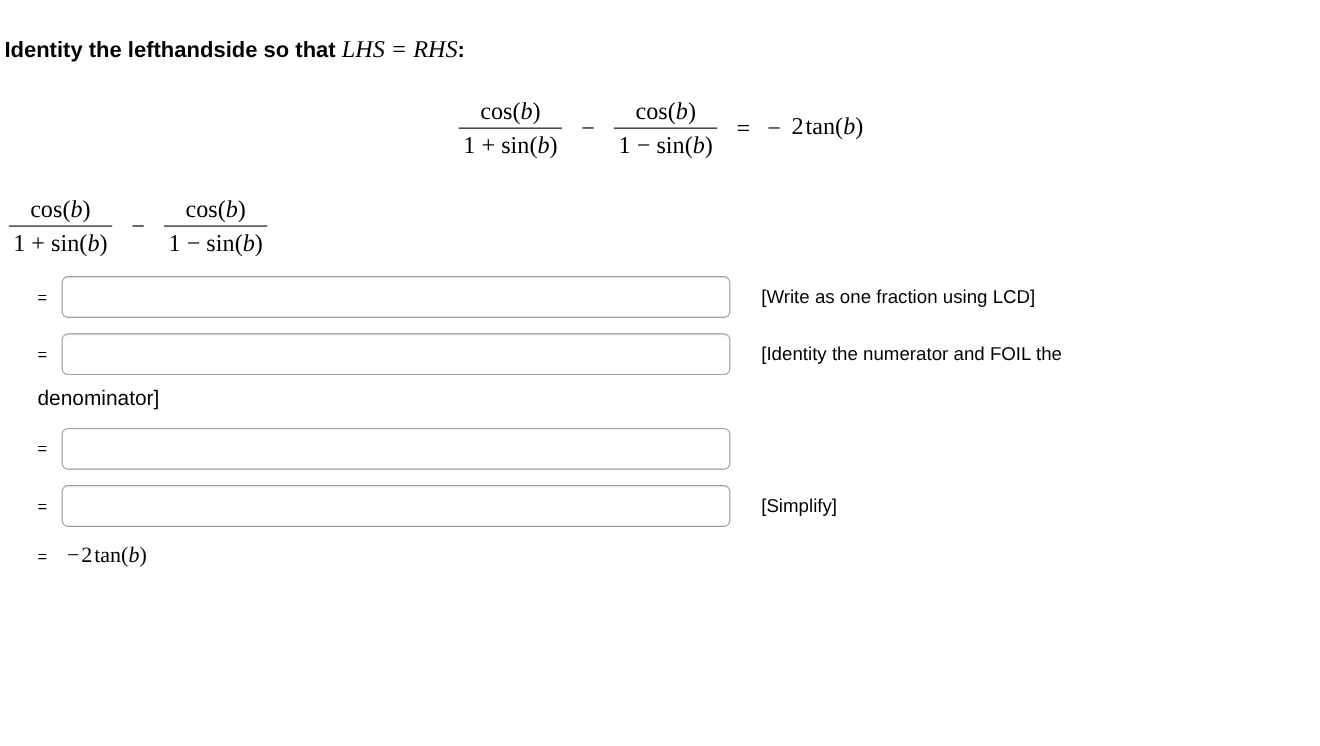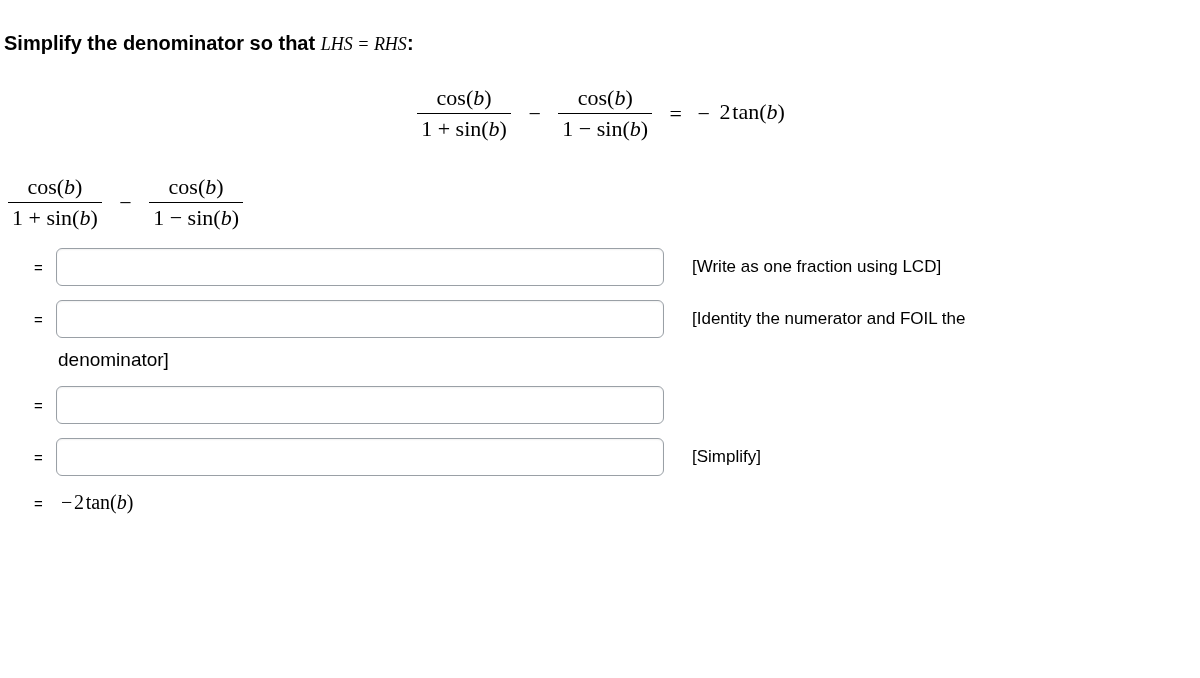--- a/index.html
+++ b/index.html
@@ -11,21 +11,21 @@
     margin: 0;
     padding: 0;
     width: 1200px;
   }
   .page { padding: 8px 0 20px 0; }
   .heading {
     font-weight: bold;
     font-size: 20px;
     padding: 24px 4px 12px 4px;
   }
-  .heading .mi { font-style: italic; font-family: 'Times New Roman', serif; font-weight: normal; font-size: 18px; }
+  .heading .mi { font-style: italic; font-family: 'Times New Roman', serif; font-weight: normal; font-size: 22px; }
   .equation-main {
     text-align: center;
     font-family: 'Times New Roman', serif;
     font-size: 22px;
     padding: 18px 0 28px 0;
   }
   .frac {
     display: inline-block;
     vertical-align: middle;
     text-align: center;
@@ -69,36 +69,35 @@
   }
   .hint {
     font-family: Verdana, Geneva, sans-serif;
     font-size: 17px;
     margin-left: 28px;
   }
   .hint-cont {
     font-family: Verdana, Geneva, sans-serif;
     font-size: 19px;
     padding: 4px 0 8px 34px;
-    margin-left: 24px;
   }
   .final-row {
     font-family: 'Times New Roman', serif;
     font-size: 20px;
     padding: 8px 0 4px 34px;
   }
   .final-row .eq-sign { font-family: Verdana, sans-serif; }
 </style>
 </head>
 <body>
 
 <div class="page">
 
   <div class="heading">
-    <span>Simplify the denominator so that </span><span class="mi">LHS</span><span class="mi"> = </span><span class="mi">RHS</span><span>:</span>
+    <span>Identity the lefthandside so that </span><span class="mi">LHS</span><span class="mi"> = </span><span class="mi">RHS</span><span>:</span>
   </div>
 
   <div class="equation-main">
     <span class="frac">
       <span class="num"><span class="fn">cos</span>(<span class="var">b</span>)</span>
       <span class="den">1 + <span class="fn">sin</span>(<span class="var">b</span>)</span>
     </span>
     <span class="op">−</span>
     <span class="frac">
       <span class="num"><span class="fn">cos</span>(<span class="var">b</span>)</span>

